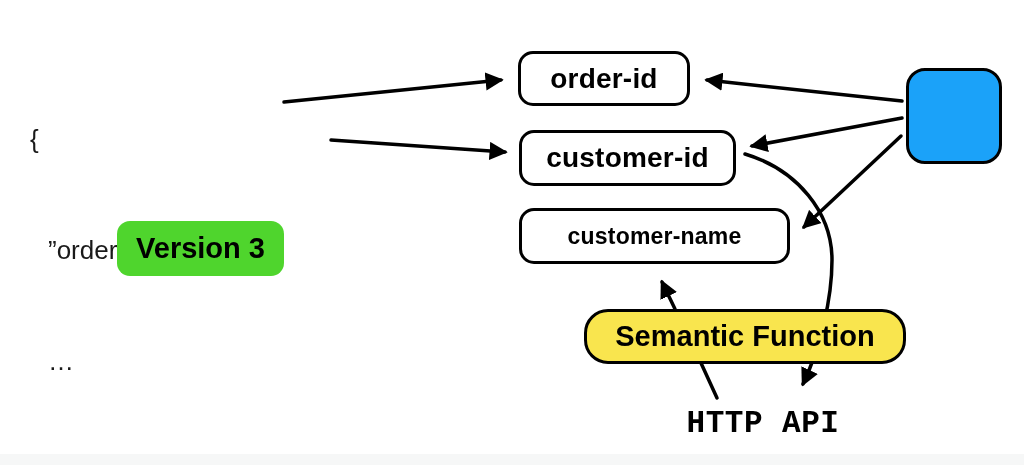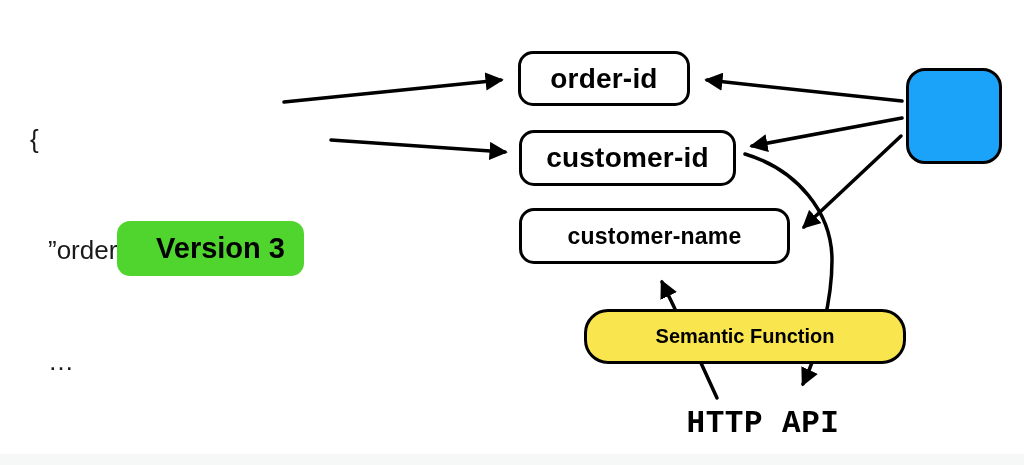--- a/index.html
+++ b/index.html
@@ -10,40 +10,40 @@
   svg.arrow-layer{position:absolute;left:0;top:0;z-index:1;}
   .json-block{
     position:absolute;left:30px;top:47px;z-index:2;
     font-size:26px;line-height:37px;color:#1a1a1a;white-space:pre;
   }
   .json-line.indent{padding-left:18px;}
   .version-badge{
     position:absolute;left:117px;top:221px;width:167px;height:55px;
     background:#4fd52d;border-radius:13px;z-index:2;
     display:flex;align-items:center;justify-content:center;
-    font-size:29px;font-weight:700;color:#000;padding-left:20px;
+    font-size:29px;font-weight:700;color:#000;
   }
   .node{
     position:absolute;background:#ffffff;border:3.5px solid #000;border-radius:15px;
     display:flex;align-items:center;justify-content:center;
     font-weight:700;color:#000;z-index:2;box-sizing:border-box;letter-spacing:0.2px;
   }
   #node-order-id{left:518px;top:51px;width:172px;height:55px;font-size:28px;}
   #node-customer-id{left:519px;top:130px;width:217px;height:56px;font-size:28px;}
   #node-customer-name{left:519px;top:208px;width:271px;height:56px;font-size:23px;}
   .blue-square{
     position:absolute;left:906px;top:68px;width:96px;height:96px;
     background:#1ba2f9;border:3.5px solid #000;border-radius:19px;
     z-index:2;box-sizing:border-box;
   }
   .semantic-fn{
     position:absolute;left:584px;top:309px;width:322px;height:55px;
     background:#f9e54e;border:3.5px solid #000;border-radius:24px;
     display:flex;align-items:center;justify-content:center;
-    font-size:20px;font-weight:700;color:#000;z-index:2;box-sizing:border-box;
+    font-size:29px;font-weight:700;color:#000;z-index:2;box-sizing:border-box;
   }
   .http-api{
     position:absolute;left:655px;top:406px;width:216px;text-align:center;
     font-size:31px;font-weight:700;color:#000;z-index:2;letter-spacing:0.5px;font-family:Liberation Mono, monospace;
   }
   .footer-strip{
     position:absolute;left:0;bottom:0;width:1024px;height:11px;
     background:#f6f7f7;z-index:3;
   }
 </style>

